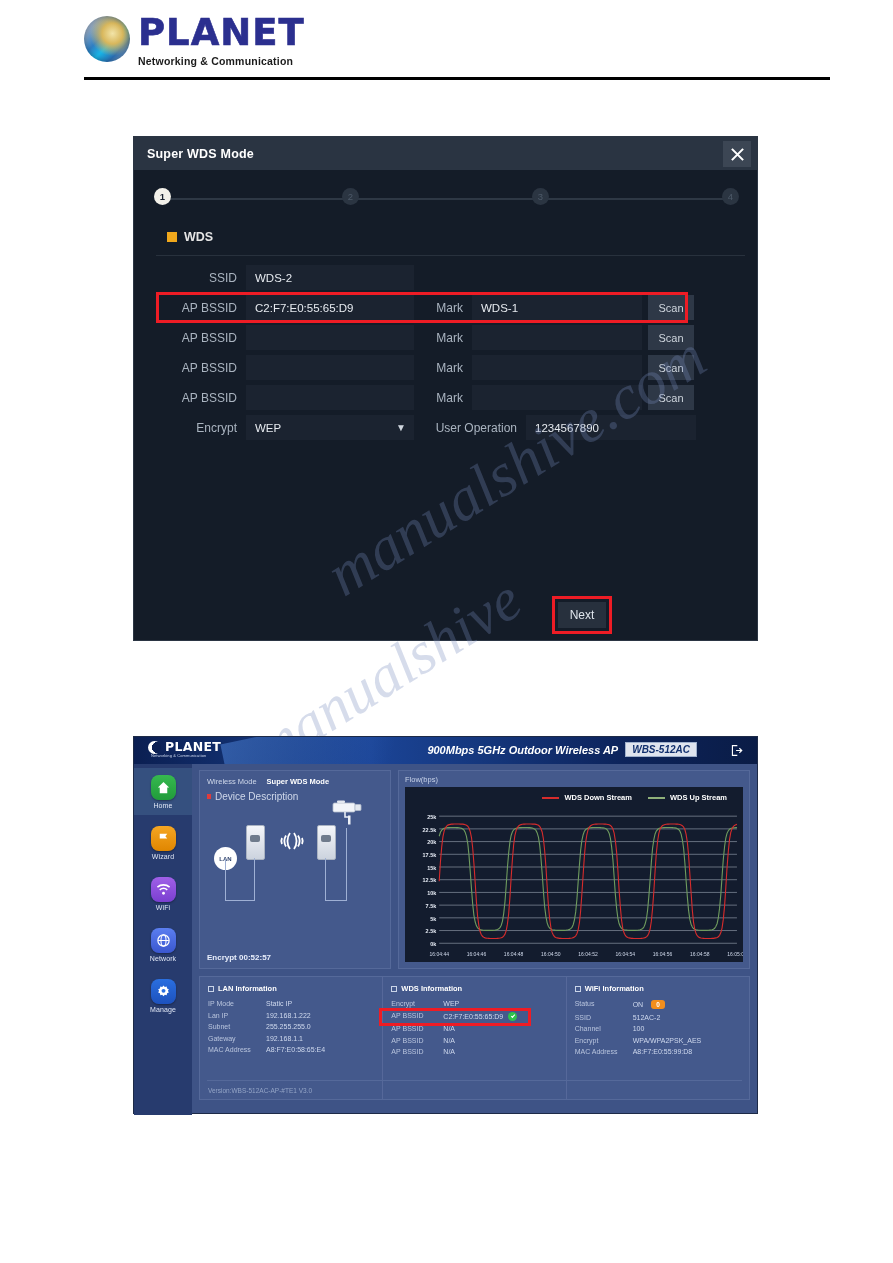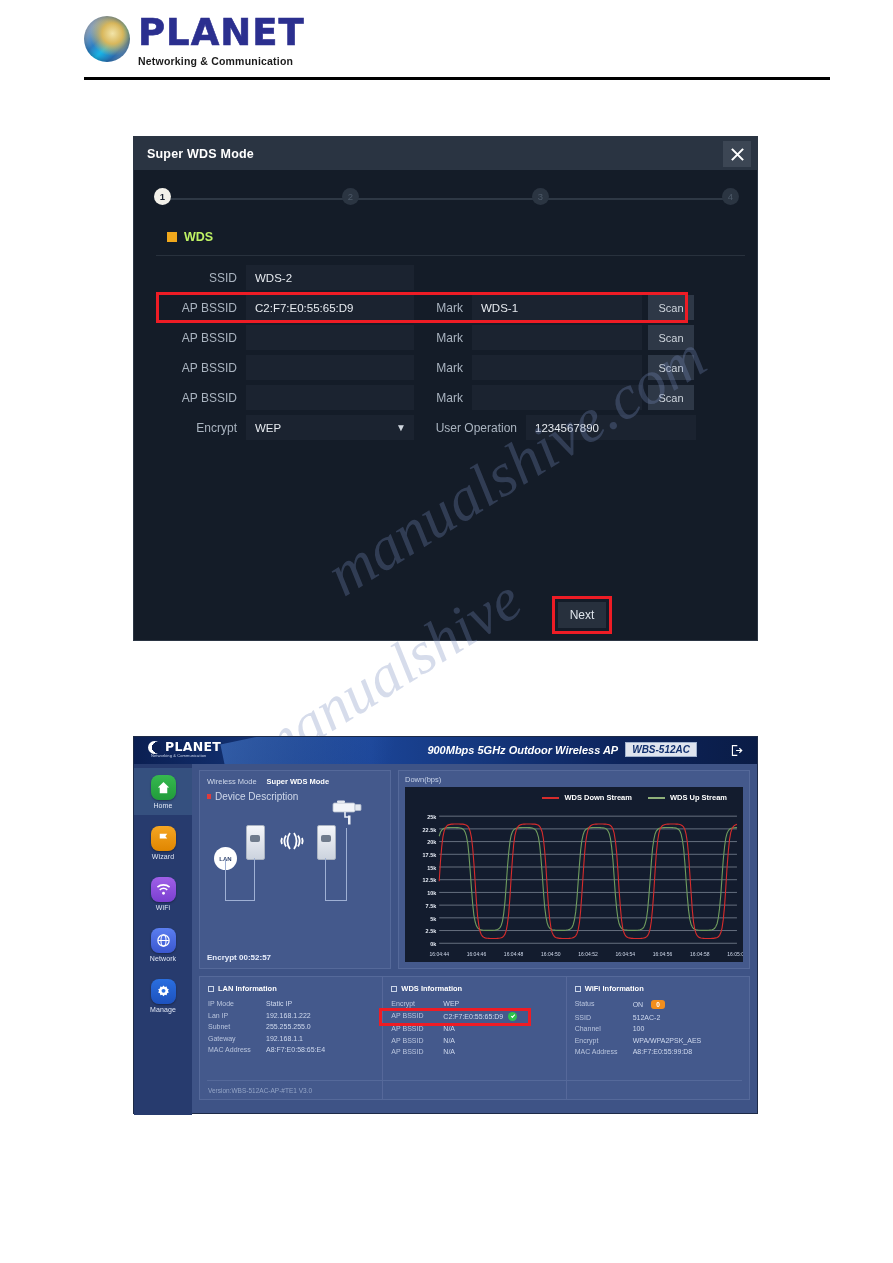--- a/index.html
+++ b/index.html
@@ -54,21 +54,21 @@
   .step{
     position:absolute;top:3px;width:17px;height:17px;border-radius:50%;
     font-size:9.5px;display:flex;align-items:center;justify-content:center;
     font-family:"Liberation Sans",sans-serif;
   }
   .step.on{background:#f3f1ea;color:#1a2230;font-weight:bold;}
   .step.off{background:#2b3542;color:#4d5a69;}
 
   .wds-flag{position:absolute;left:33px;top:93px;display:flex;align-items:center;gap:7px;}
   .wds-flag .sq{width:10px;height:10px;background:#f0a81c;}
-  .wds-flag .tx{color:#bef264;font-size:12.5px;font-weight:bold;text-align:right;}
+  .wds-flag .tx{color:#e5e5e5;font-size:12.5px;font-weight:bold;text-align:right;}
 
   .divider{position:absolute;left:22px;top:118px;width:589px;height:1px;background:#28313d;}
 
   .frow{position:absolute;left:22px;height:25px;display:flex;align-items:center;}
   .lbl{
     color:#aab4c0;font-size:12px;text-align:right;width:90px;
     padding-right:9px;box-sizing:border-box;
   }
   .fld{
     background:#1b2330;height:25px;box-sizing:border-box;
@@ -444,21 +444,21 @@
               <div class="line" style="left:54px;top:55px;width:1px;height:43px;"></div>
               <div class="line" style="left:125px;top:55px;width:1px;height:43px;"></div>
               <div class="line" style="left:125px;top:97px;width:22px;height:1px;"></div>
               <div class="line" style="left:146px;top:25px;width:1px;height:73px;"></div>
             </div>
 
             <div class="uptime">Encrypt 00:52:57</div>
           </div>
 
           <div class="panel p-right">
-            <div class="flowlabel">Down(bps)</div>
+            <div class="flowlabel">Flow(bps)</div>
             <div class="chart">
               <div class="chart-legend">
                 <span class="lg">
                   <i style="background:#d62c2c"></i>
                   <span>WDS Down Stream</span>
                 </span>
                 <span class="lg">
                   <i style="background:#8fb07a"></i>
                   <span>WDS Up Stream</span>
                 </span>

